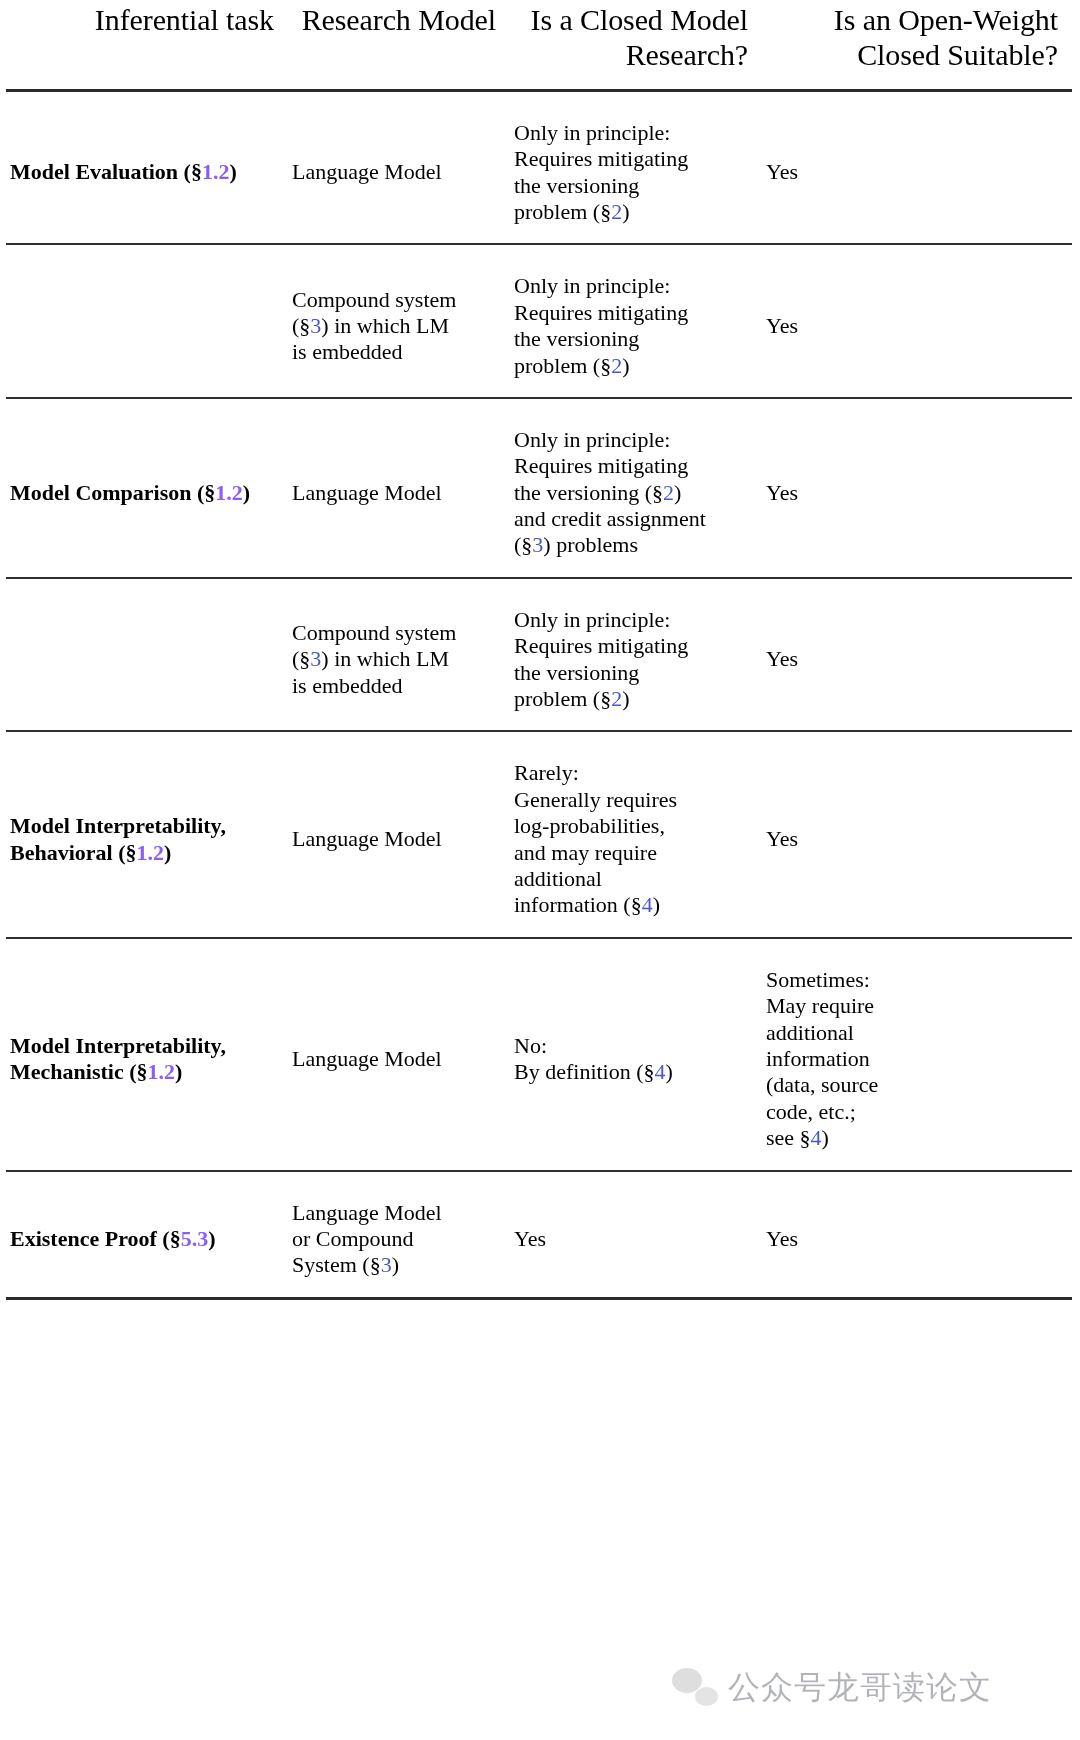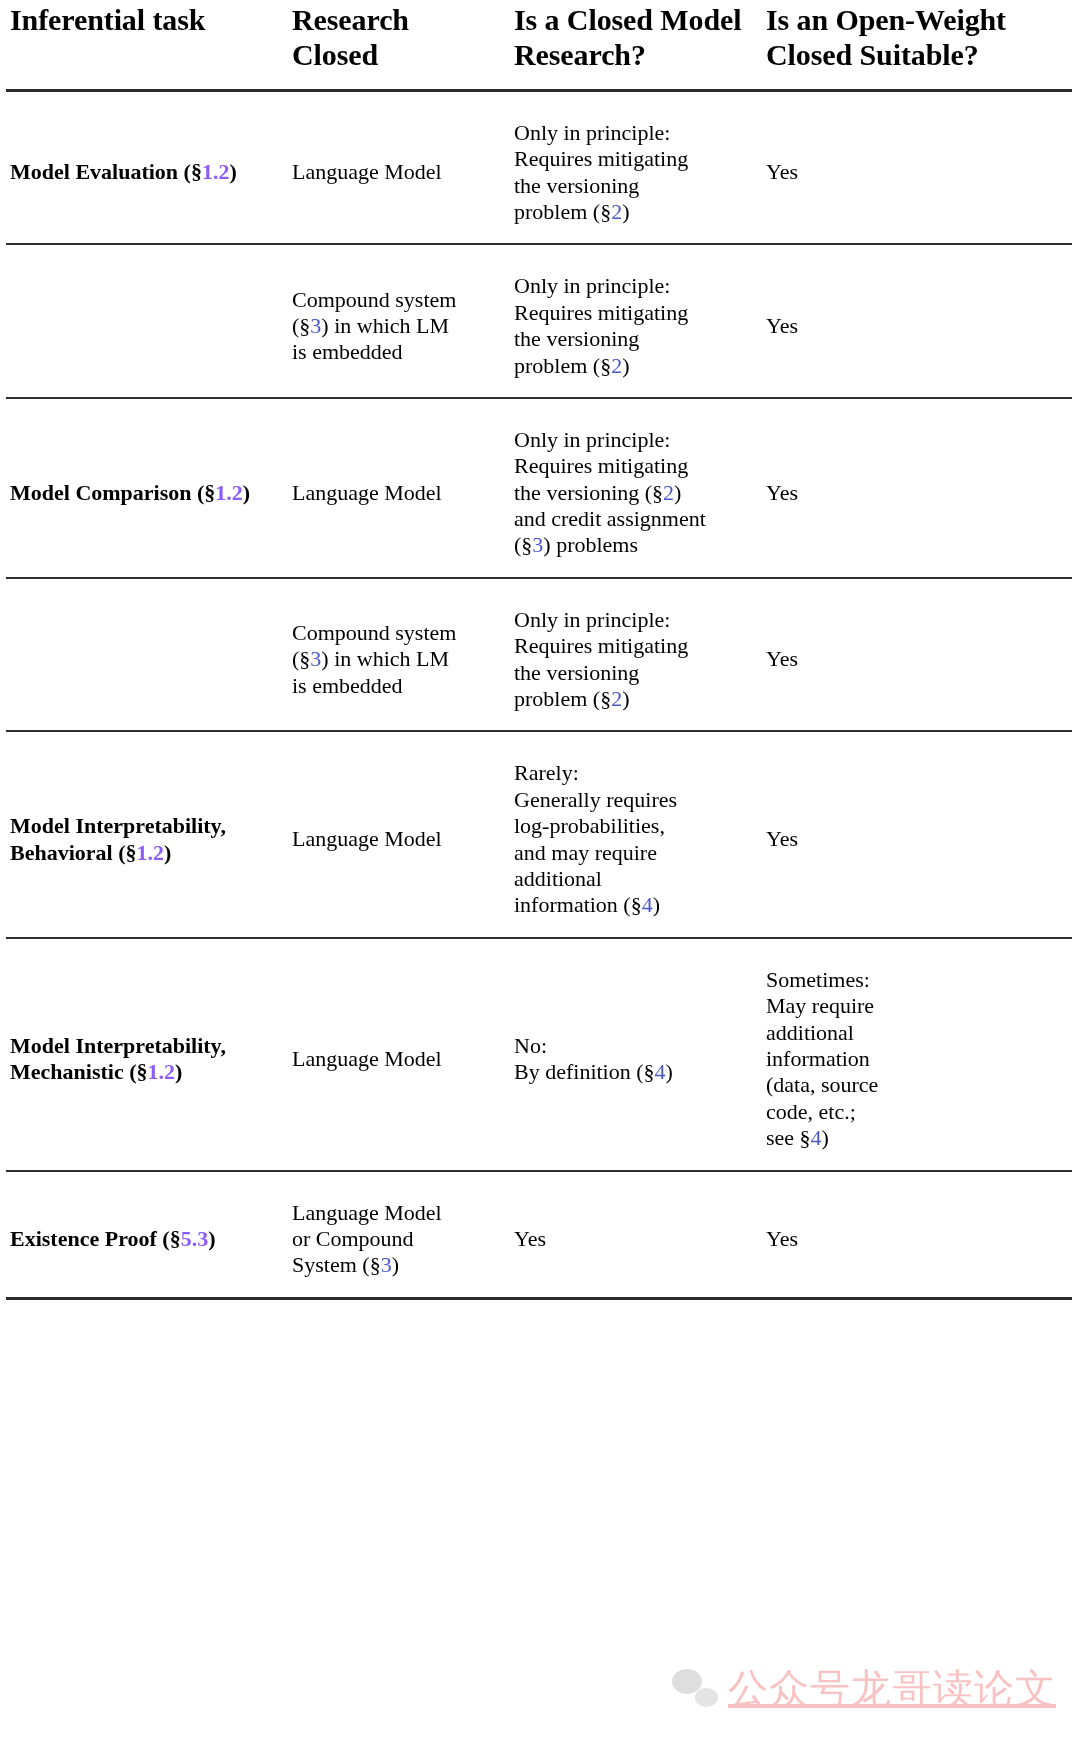--- a/index.html
+++ b/index.html
@@ -30,24 +30,24 @@
   }
 
   
   col.c1 { width: 282px; }
   col.c2 { width: 222px; }
   col.c3 { width: 252px; }
   col.c4 { width: 310px; }
 
   
   thead th {
-    font-weight: bold;
+    font-weight: normal;
     font-size: 30px;
     line-height: 1.18;
-    text-align: left;
+    text-align: right;
     vertical-align: top;
     padding: 2px 14px 16px 4px;
     letter-spacing: -0.1px;
   }
   thead tr {
     border-bottom: 3.5px solid #2b2b2b;
   }
 
   
   tbody td {
@@ -108,43 +108,42 @@
     width: 30px; height: 25px;
     left: 0; top: 0;
   }
   .watermark .wm-logo .bubble-b {
     width: 23px; height: 19px;
     right: 0; bottom: 0;
     background: #adadad;
   }
   .watermark .wm-text {
     font-family: "DejaVu Sans", sans-serif;
-    font-size: 40px;
+    font-size: 32px;
     line-height: 1;
-    color: #ef4444;
+    color: #0f172a;
     white-space: nowrap;
     letter-spacing: 1px;
-    text-decoration: underline;
   }
 </style>
 </head>
 <body>
 
 <div class="table-wrap">
   <table class="paper-table">
     <colgroup>
       <col class="c1">
         <col class="c2">
         <col class="c3">
         <col class="c4">
     </colgroup>
     <thead>
       <tr>
         <th>Inferential task</th>
-        <th>Research Closed</th>
+        <th>Research Model</th>
         <th>Is a Closed Model Research?</th>
         <th>Is an Open-Weight Closed Suitable?</th>
       </tr>
     </thead>
     <tbody id="tbody">
         <tr class="first-body">
           <td class="task">Model Evaluation (<span class="punct">§</span><span class="secref-bold">1.2</span>)</td>
           <td class="target">Language Model</td>
           <td class="closed">Only in principle:<br>Requires mitigating<br>the versioning<br>problem (<span class="punct">§</span><span class="secref-plain">2</span>)</td>
           <td class="open">Yes</td>

